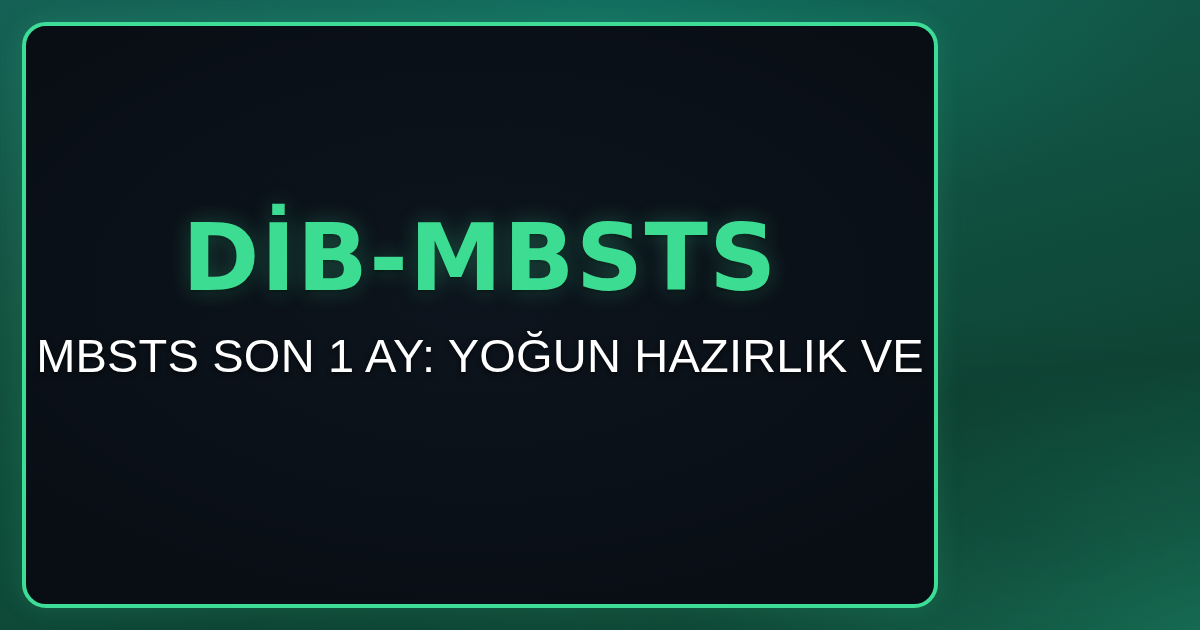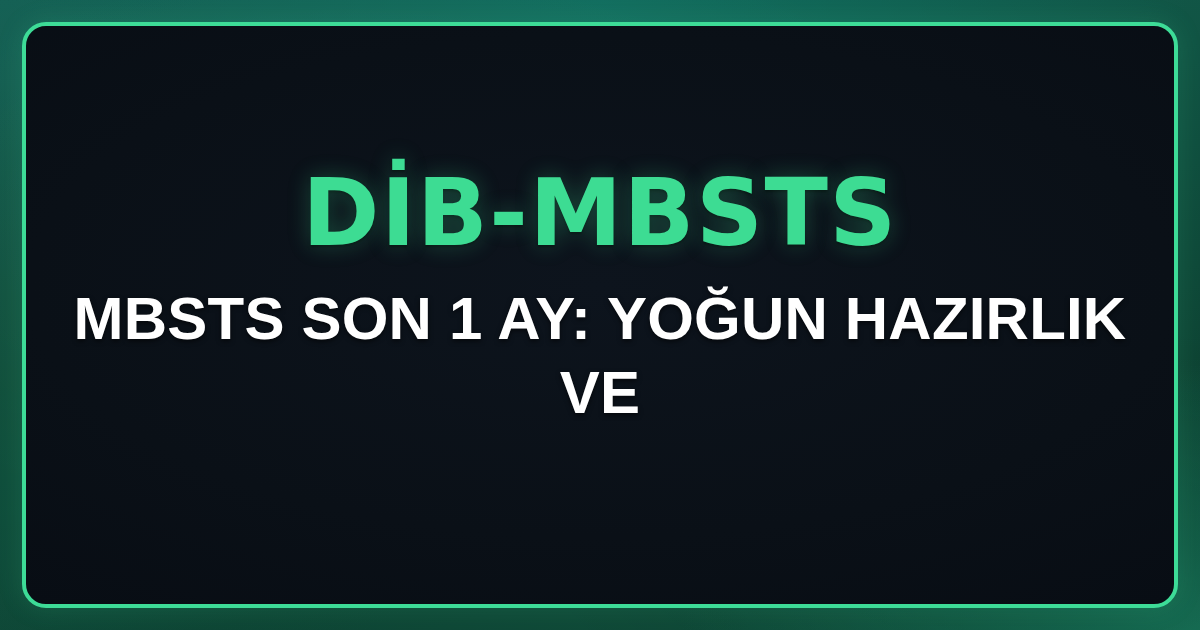--- a/index.html
+++ b/index.html
@@ -36,21 +36,21 @@
     position: absolute;
     inset: 0;
     background:
       radial-gradient(ellipse 90% 85% at 30% 35%, rgba(255,255,255,0.045) 0%, rgba(255,255,255,0) 60%),
       radial-gradient(ellipse 60% 50% at 85% 85%, rgba(0,0,0,0.16) 0%, rgba(0,0,0,0) 70%);
     pointer-events: none;
   }
 
   .inner-panel {
     position: relative;
-    width: 1156px;
+    width: 916px;
     height: 586px;
     box-sizing: border-box;
     border: 4px solid #3ddc97;
     border-radius: 24px;
     background-color: #0a1018;
     background-image:
       radial-gradient(ellipse 80% 70% at 50% 45%, #0d141d 0%, #0a1017 62%, #080d14 100%);
     box-shadow: 0 0 26px rgba(61,220,151,0.16);
     display: flex;
     flex-direction: column;
@@ -77,26 +77,26 @@
     letter-spacing: 1.5px;
     margin: 0 0 22px 0;
     text-align: center;
     white-space: nowrap;
     text-shadow: 0 0 22px rgba(61,220,147,0.28), 0 2px 3px rgba(0,0,0,0.55);
   }
 
   .headline {
     color: #ffffff;
     font-family: "Liberation Sans", sans-serif;
-    font-size: 60px;
-    font-weight: bold;
+    font-size: 47px;
+    font-weight: normal;
     line-height: 1.22;
     letter-spacing: 0.2px;
     margin: 0;
-    text-align: center;
+    text-align: right;
     text-transform: uppercase;
     max-width: 1075px;
     text-shadow: 0 2px 5px rgba(0,0,0,0.6);
   }
 
   .headline-line {
     display: block;
   }
 </style>
 </head>

